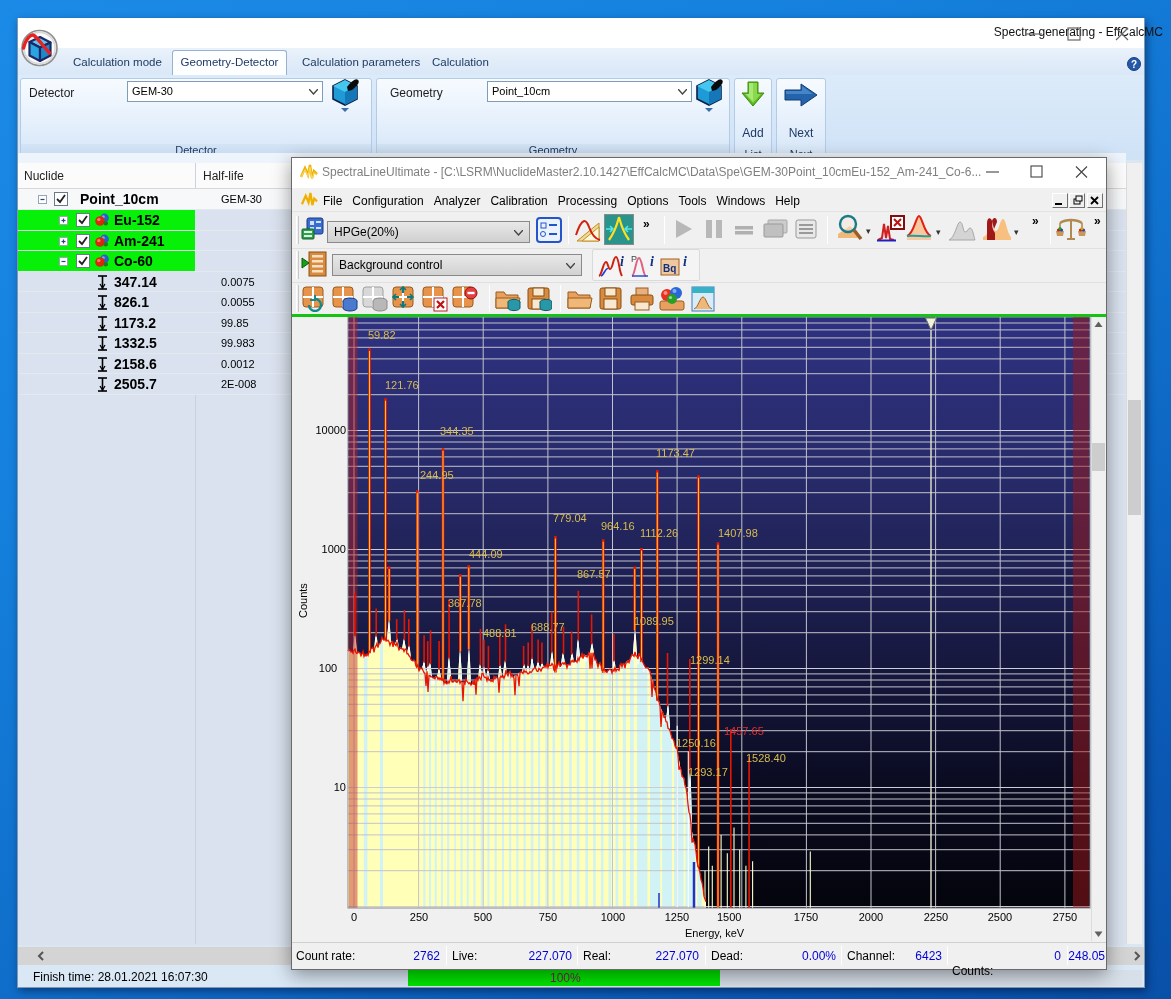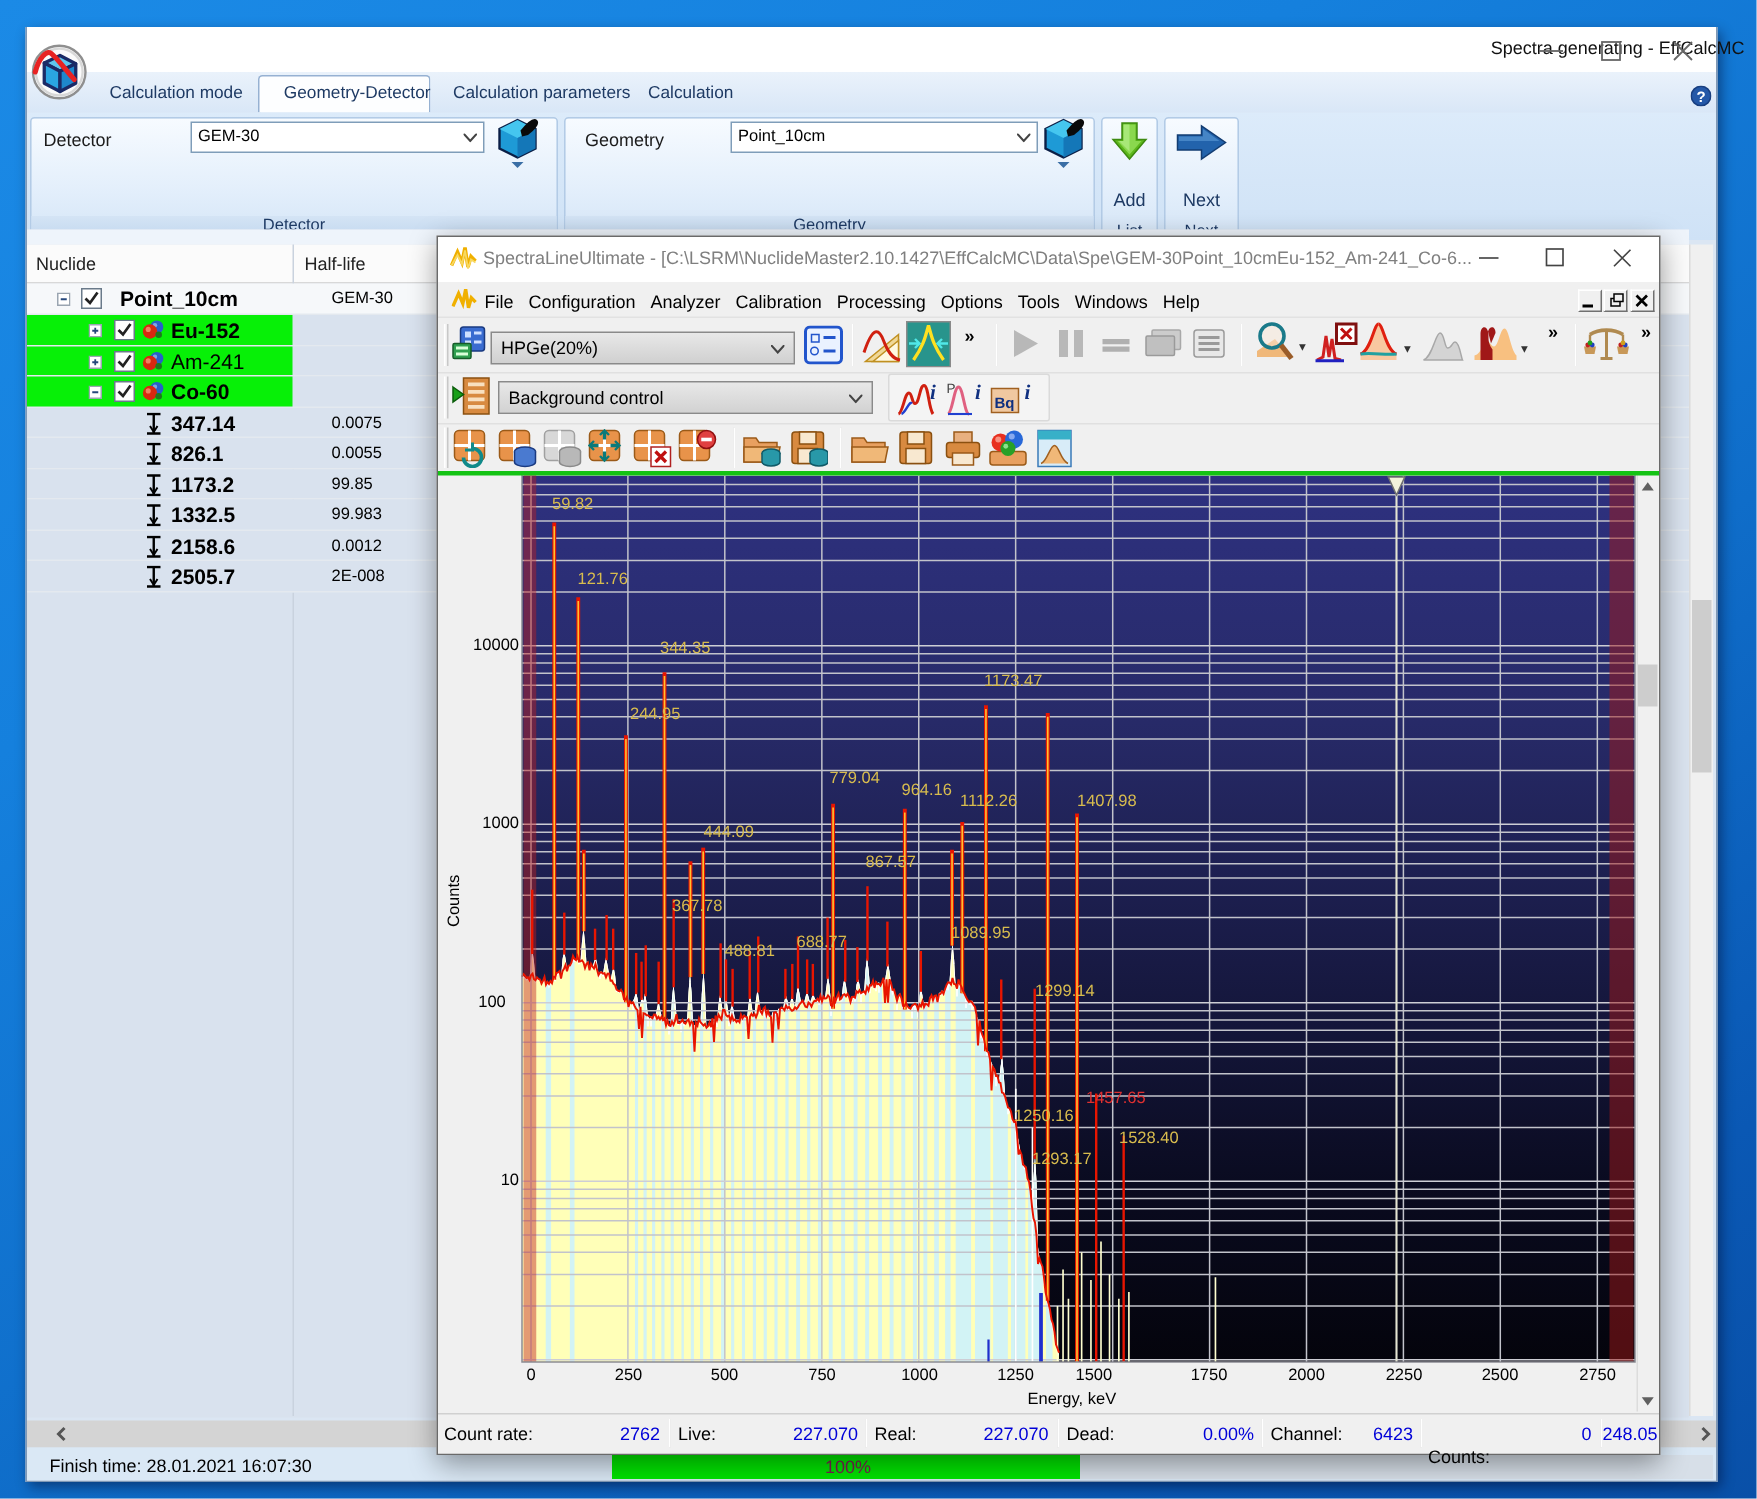--- a/index.html
+++ b/index.html
@@ -13,21 +13,21 @@
 <div class="ab" style="left:0;top:25px;width:1163px;height:18px;font-size:12px;color:#111;text-align:right">Spectra generating - EffCalcMC</div>
 <svg class="ab" style="left:1020px;top:26px" width="120" height="16" viewBox="0 0 120 16">
 <line x1="6" y1="8" x2="22" y2="8" stroke="#666" stroke-width="1.2"></line>
 <rect x="48" y="2" width="12" height="12" fill="none" stroke="#666" stroke-width="1.2"></rect>
 <path d="M96 2 L108 14 M108 2 L96 14" stroke="#666" stroke-width="1.2"></path>
 </svg>
 
 <div class="ab" style="left:18px;top:48px;width:1126px;height:27px;background:linear-gradient(#eaf2fb,#d9e7f7)"></div>
 <div class="ab nv" style="left:73px;top:56px;font-size:11.5px;white-space:nowrap">Calculation mode</div>
 <div class="ab" style="left:172px;top:50px;width:115px;height:25px;background:#fdfeff;border:1px solid #96b1d2;border-bottom:none;border-radius:3px 3px 0 0"></div>
-<div class="ab nv" style="left:172px;top:56px;width:115px;height:16px;font-size:11.5px;text-align:right">Geometry-Detector</div>
+<div class="ab nv" style="left:172px;top:56px;width:115px;height:16px;font-size:11.5px;text-align:center">Geometry-Detector</div>
 <div class="ab nv" style="left:302px;top:56px;font-size:11.5px;white-space:nowrap">Calculation parameters</div>
 <div class="ab nv" style="left:432px;top:56px;font-size:11.5px;white-space:nowrap">Calculation</div>
 <svg class="ab" style="left:1127px;top:57px" width="14" height="14" viewBox="0 0 14 14">
 <circle cx="7" cy="7" r="6.5" fill="#2458a8"></circle>
     <circle cx="7" cy="7" r="6.5" fill="none" stroke="#183f80"></circle>
 <text x="7" y="11" text-anchor="middle" font-size="10" font-weight="bold" fill="#fff">?</text>
   </svg>
 
 <svg class="ab" style="left:19px;top:29px" width="42" height="40" viewBox="0 0 42 40">
 <circle cx="20.5" cy="19" r="17.5" fill="#fafafa" stroke="#8f8f8f" stroke-width="1.6"></circle>
@@ -135,21 +135,21 @@
       <rect x="0.5" y="0.5" width="13" height="13" fill="#fff" stroke="#6a7a8a"></rect>
       <path d="M3 7 L6 10 L11 3" fill="none" stroke="#222" stroke-width="1.8"></path>
     </svg>
     <svg class="ab" style="left:77px;top:3px" width="15" height="14" viewBox="0 0 15 14">
 <circle cx="9.5" cy="5" r="4.4" fill="#2860c8"></circle>
       <circle cx="8.3" cy="3.8" r="1.5" fill="#7fa8e8"></circle>
 <circle cx="5" cy="8" r="4.8" fill="#d82810"></circle>
       <circle cx="3.8" cy="6.6" r="1.7" fill="#f08060"></circle>
 <circle cx="10.8" cy="10.2" r="2.2" fill="#1e7a1e"></circle>
     </svg>
-    <div class="ab" style="left:96px;top:2px;font-size:14px;font-weight:normal;color:#000">Am-241</div>
+    <div class="ab" style="left:96px;top:2px;font-size:14px;font-weight:bold;color:#000">Am-241</div>
   </div>
 <div class="ab" style="left:18px;top:251px;width:1108px;height:21px;background:#d9e2ee;border-bottom:1px solid #e4e9ef">
     <div class="ab" style="left:0;top:0;width:177px;height:20px;background:#07f007"></div>
     <svg class="ab" style="left:41px;top:6px" width="9" height="9" viewBox="0 0 9 9">
       <rect x="0.5" y="0.5" width="8" height="8" fill="#fff" stroke="#9aa5b1"></rect>
       <line x1="2.5" y1="4.5" x2="6.5" y2="4.5" stroke="#27487c" stroke-width="1.2"></line>
     </svg>
     <svg class="ab" style="left:58px;top:3px" width="14" height="14" viewBox="0 0 14 14">
       <rect x="0.5" y="0.5" width="13" height="13" fill="#fff" stroke="#6a7a8a"></rect>
       <path d="M3 7 L6 10 L11 3" fill="none" stroke="#222" stroke-width="1.8"></path>

